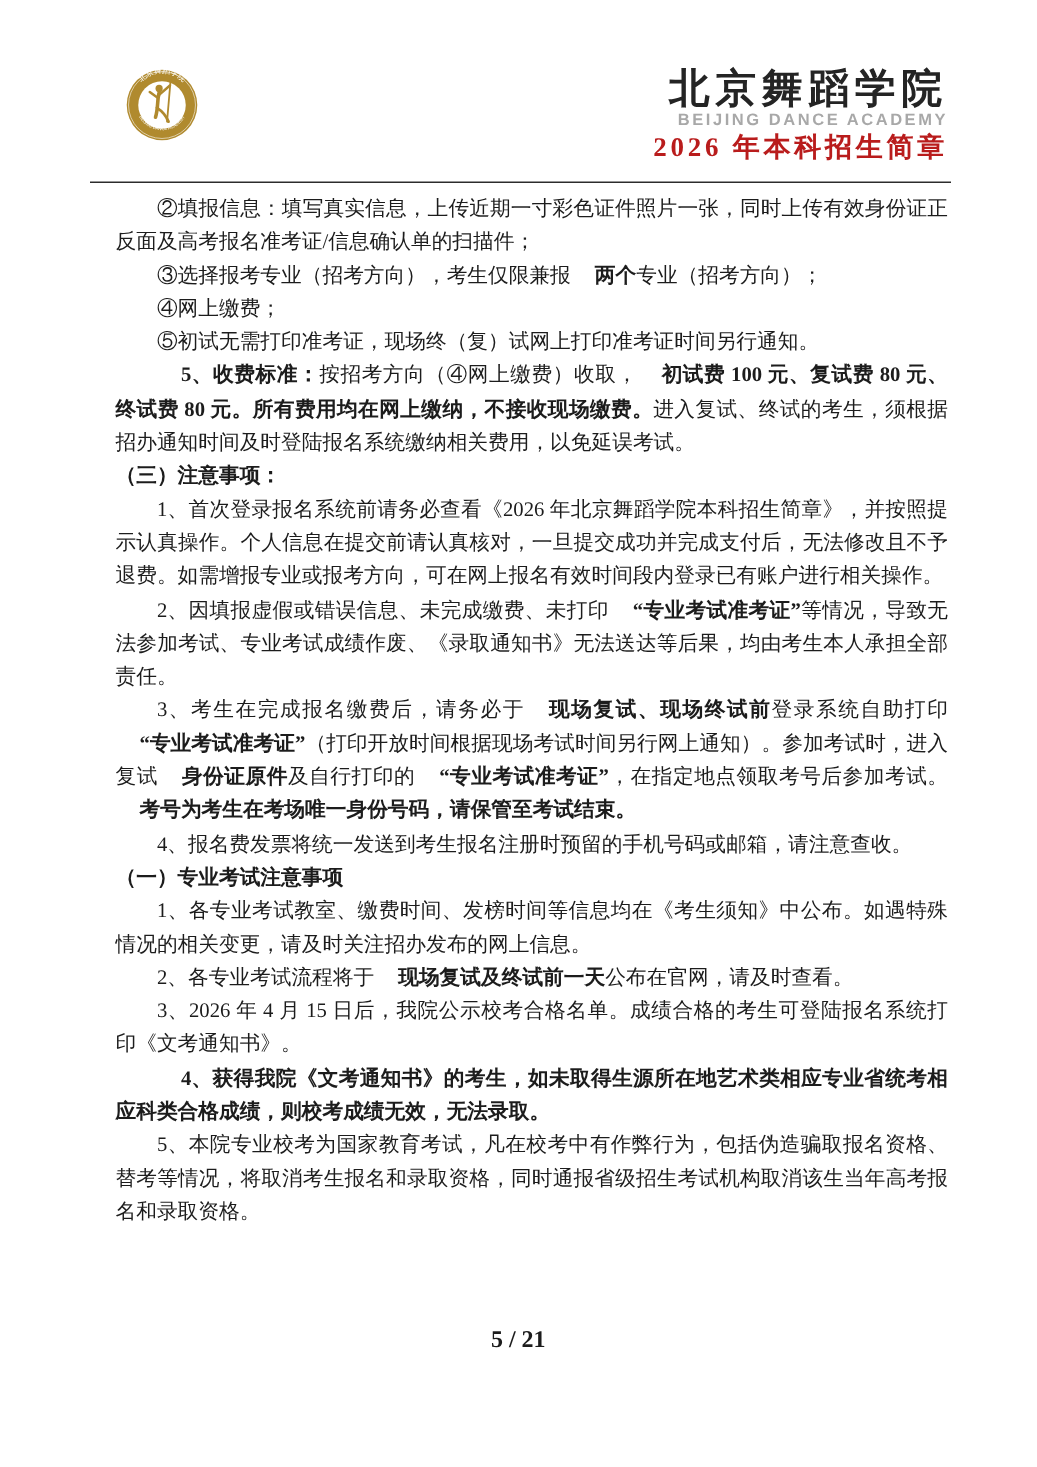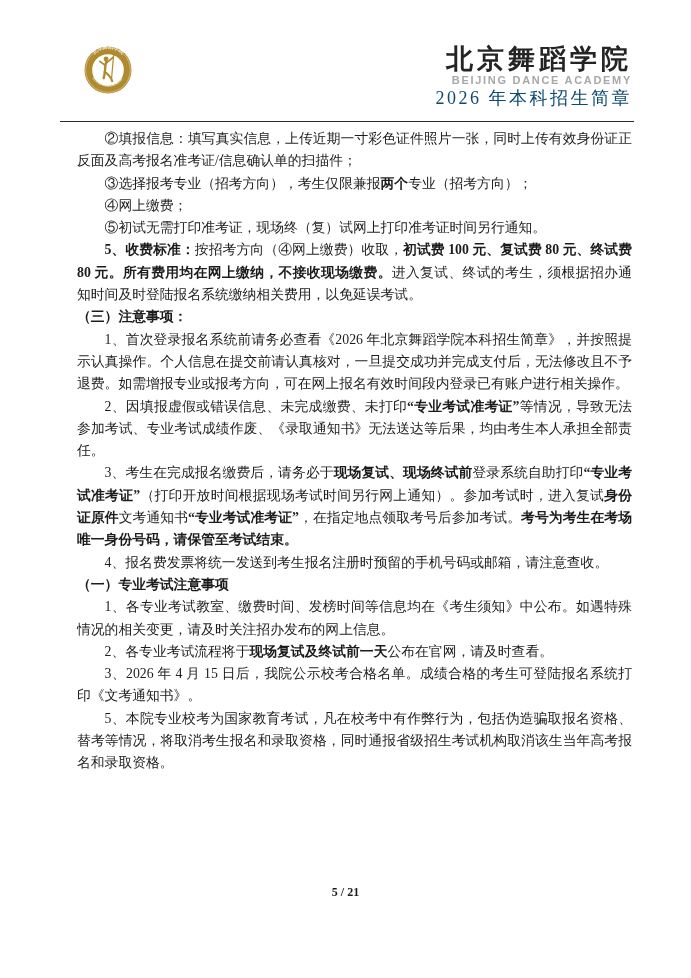--- a/index.html
+++ b/index.html
@@ -36,23 +36,23 @@
     margin-top: 2px;
     font-family: "Liberation Sans", "DejaVu Sans", sans-serif;
     font-size: 11px;
     letter-spacing: 1.7px;
     color: #a8a8a8;
     font-weight: 600;
   }
   .wm-sub {
     margin-top: 3px;
     font-size: 18px;
-    font-weight: 400;
+    font-weight: 700;
     letter-spacing: 2.5px;
-    color: #0c4a6e;
+    color: #b91c1c;
   }
   .rule {
     position: absolute;
     top: 121px;
     left: 60px;
     right: 57px;
     border-top: 1.7px solid #2c2c2c;
   }
   
   .bodytext {
@@ -72,29 +72,29 @@
     text-indent: 0;
   }
   .blk.h1 {
     font-size: 22.5px;
     line-height: 30px;
     font-weight: 700;
     font-family: "Liberation Sans", "DejaVu Sans", sans-serif;
     margin: 25px 0 12px 0;
     text-indent: 0;
   }
-  .b { font-weight: 700; }
+  .b { font-weight: 700; padding-left: 16px; }
   
   .ftr {
     position: absolute;
     top: 885px;
     left: 0;
     right: 0;
     text-align: center;
-    font-size: 12px;
+    font-size: 16px;
     font-weight: 700;
     color: #1c1c1c;
   }
 </style>
 </head>
 <body>
 
 <div class="page">
 
   <div class="hdr">
@@ -133,24 +133,25 @@
 
   <div class="bodytext" id="blocks">
       <div class="blk p"><span>②填报信息：填写真实信息，上传近期一寸彩色证件照片一张，同时上传有效身份证正反面及高考报名准考证/信息确认单的扫描件；</span></div>
       <div class="blk p"><span>③选择报考专业（招考方向），考生仅限兼报</span><span class="b">两个</span><span>专业（招考方向）；</span></div>
       <div class="blk p"><span>④网上缴费；</span></div>
       <div class="blk p"><span>⑤初试无需打印准考证，现场终（复）试网上打印准考证时间另行通知。</span></div>
       <div class="blk p"><span class="b">5、收费标准：</span><span>按招考方向（④网上缴费）收取，</span><span class="b">初试费 100 元、复试费 80 元、终试费 80 元。所有费用均在网上缴纳，不接收现场缴费。</span><span>进入复试、终试的考生，须根据招办通知时间及时登陆报名系统缴纳相关费用，以免延误考试。</span></div>
       <div class="blk sub"><span>（三）注意事项：</span></div>
       <div class="blk p"><span>1、首次登录报名系统前请务必查看《2026 年北京舞蹈学院本科招生简章》，并按照提示认真操作。个人信息在提交前请认真核对，一旦提交成功并完成支付后，无法修改且不予退费。如需增报专业或报考方向，可在网上报名有效时间段内登录已有账户进行相关操作。</span></div>
       <div class="blk p"><span>2、因填报虚假或错误信息、未完成缴费、未打印</span><span class="b">“专业考试准考证”</span><span>等情况，导致无法参加考试、专业考试成绩作废、《录取通知书》无法送达等后果，均由考生本人承担全部责任。</span></div>
-      <div class="blk p"><span>3、考生在完成报名缴费后，请务必于</span><span class="b">现场复试、现场终试前</span><span>登录系统自助打印</span><span class="b">“专业考试准考证”</span><span>（打印开放时间根据现场考试时间另行网上通知）。参加考试时，进入复试</span><span class="b">身份证原件</span><span>文考通知书</span><span class="b">“专业考试准考证”</span><span>，在指定地点领取考号后参加考试。</span><span class="b">考号为考生在考场唯一身份号码，请保管至考试结束。</span></div>
+      <div class="blk p"><span>3、考生在完成报名缴费后，请务必于</span><span class="b">现场复试、现场终试前</span><span>登录系统自助打印</span><span class="b">“专业考试准考证”</span><span>（打印开放时间根据现场考试时间另行网上通知）。参加考试时，进入复试</span><span class="b">身份证原件</span><span>及自行打印的</span><span class="b">“专业考试准考证”</span><span>，在指定地点领取考号后参加考试。</span><span class="b">考号为考生在考场唯一身份号码，请保管至考试结束。</span></div>
       <div class="blk p"><span>4、报名费发票将统一发送到考生报名注册时预留的手机号码或邮箱，请注意查收。</span></div>
       <div class="blk sub"><span>（一）专业考试注意事项</span></div>
       <div class="blk p"><span>1、各专业考试教室、缴费时间、发榜时间等信息均在《考生须知》中公布。如遇特殊情况的相关变更，请及时关注招办发布的网上信息。</span></div>
       <div class="blk p"><span>2、各专业考试流程将于</span><span class="b">现场复试及终试前一天</span><span>公布在官网，请及时查看。</span></div>
       <div class="blk p"><span>3、2026 年 4 月 15 日后，我院公示校考合格名单。成绩合格的考生可登陆报名系统打印《文考通知书》。</span></div>
+      <div class="blk p"><span class="b">4、获得我院《文考通知书》的考生，如未取得生源所在地艺术类相应专业省统考相应科类合格成绩，则校考成绩无效，无法录取。</span></div>
       <div class="blk p"><span>5、本院专业校考为国家教育考试，凡在校考中有作弊行为，包括伪造骗取报名资格、替考等情况，将取消考生报名和录取资格，同时通报省级招生考试机构取消该生当年高考报名和录取资格。</span></div>
     </div>
 
   <div class="ftr">5 / 21</div>
 
 </div>
 
 </body></html>

